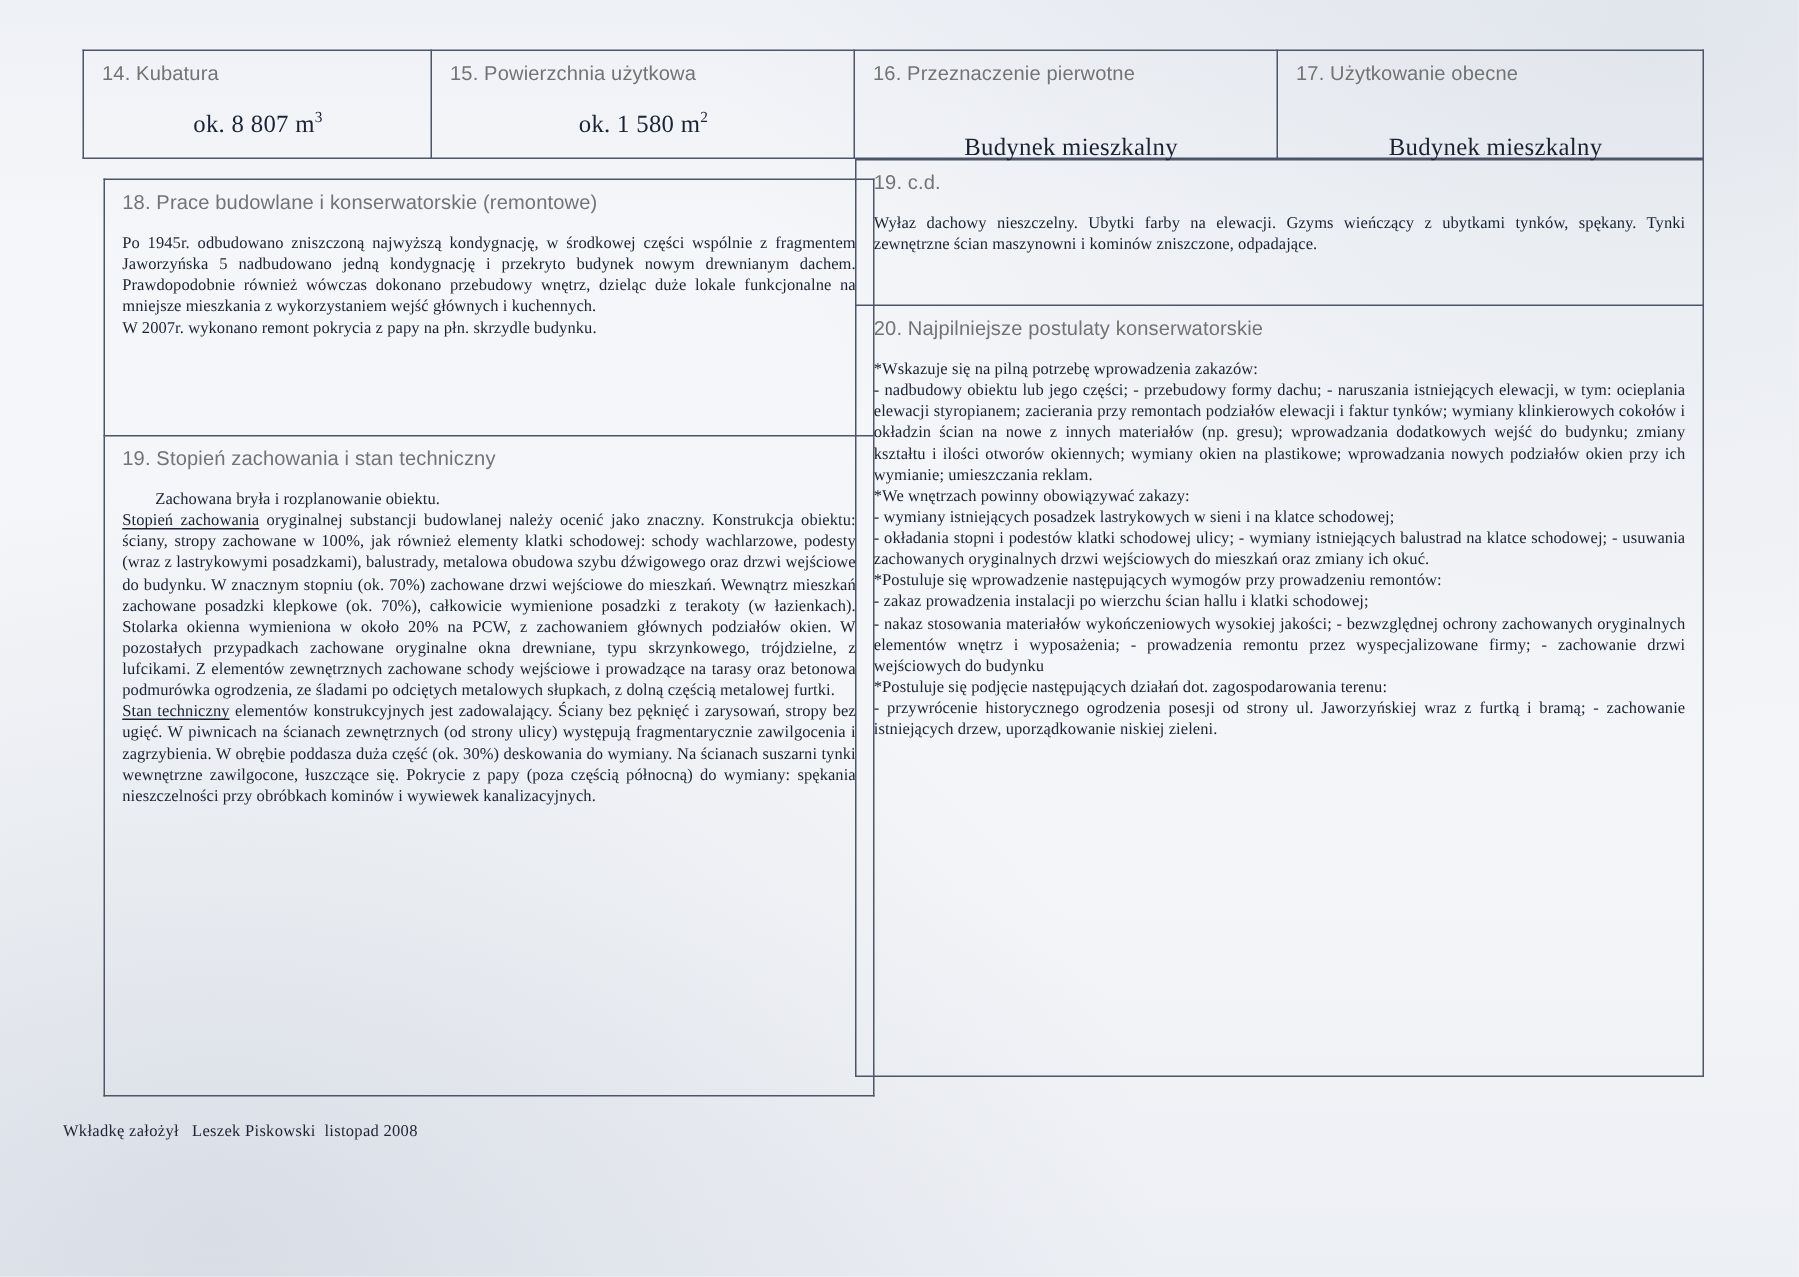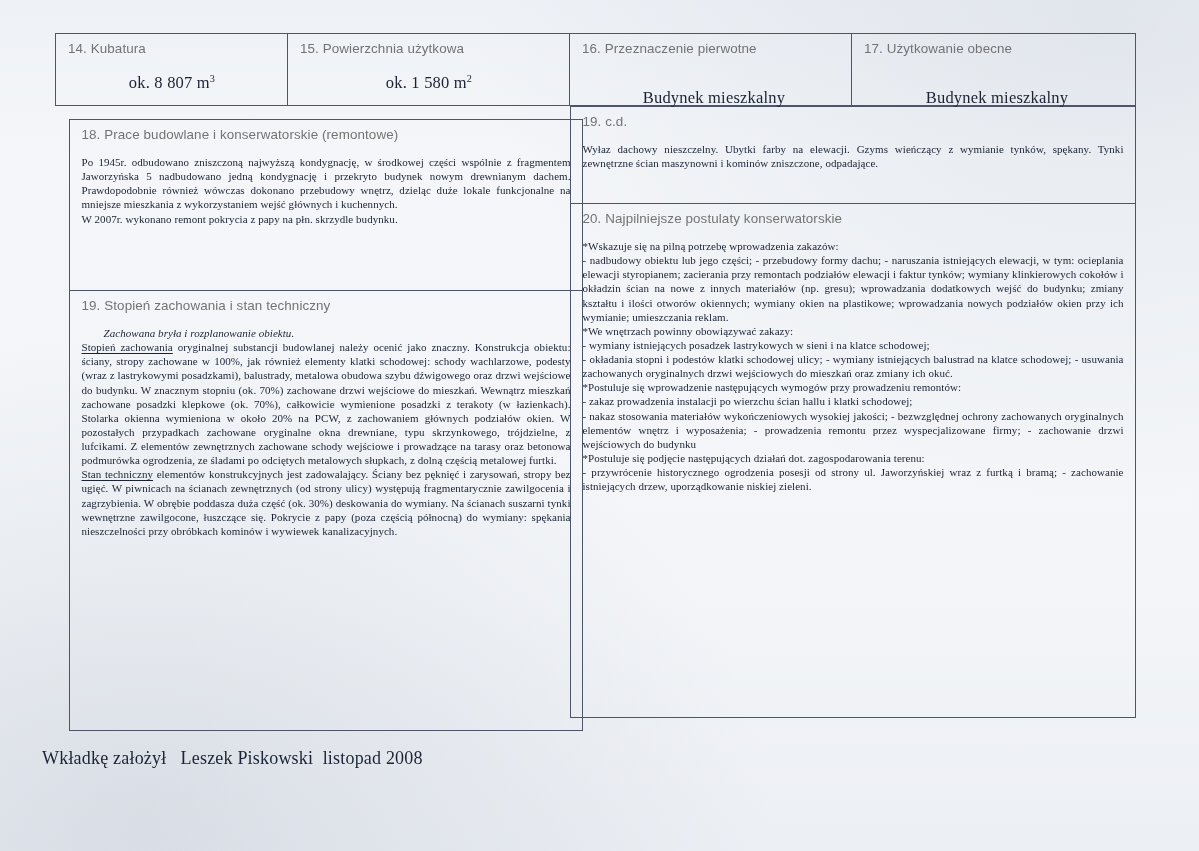--- a/index.html
+++ b/index.html
@@ -79,29 +79,29 @@
   .body-text {
     font-size: 11px;
     line-height: 1.285;
     text-align: justify;
     text-justify: inter-word;
     letter-spacing: .05px;
     margin-top: 13px;
     hyphens: none;
   }
   .body-text p { margin: 0; }
-  .body-text p.indent { text-indent: 22px; font-style: italic; }
+  .body-text p.indent { text-indent: 22px; }
   .no-justify { text-align: left; }
   .u { text-decoration: underline; text-underline-offset: 1.5px; }
 
   .footer {
     position: absolute;
     left: 42px;
     top: 748px;
-    font-size: 18px;
+    font-size: 11px;
     letter-spacing: .2px;
     white-space: pre;
     color: #1b2434;
   }
 
   
   col.c14 { width: 232px; }
   col.c15 { width: 282px; }
   col.c16 { width: 282px; }
   col.c17 { width: 284px; }
@@ -185,21 +185,21 @@
       </td>
 
       <td colspan="2" class="right-col" style="padding:0;border:none;">
         <table class="form" style="width:566px;height:100%;">
           <tbody>
                 <tr>
             <td>
               <div class="cell" style="height:96px;">
                 <div class="label">19. c.d.</div>
                 <div class="body-text">
-                  <p>Wyłaz dachowy nieszczelny. Ubytki farby na elewacji. Gzyms wieńczący z wymianie tynków, spękany. Tynki zewnętrzne ścian maszynowni i kominów zniszczone, odpadające.</p>
+                  <p>Wyłaz dachowy nieszczelny. Ubytki farby na elewacji. Gzyms wieńczący z ubytkami tynków, spękany. Tynki zewnętrzne ścian maszynowni i kominów zniszczone, odpadające.</p>
                 </div>
               </div>
             </td>
           </tr>
           <tr>
             <td>
               <div class="cell" style="height:513px;">
                 <div class="label">20. Najpilniejsze postulaty konserwatorskie</div>
                 <div class="body-text">
                   <p class="no-justify">*Wskazuje się na pilną potrzebę wprowadzenia zakazów:</p>

